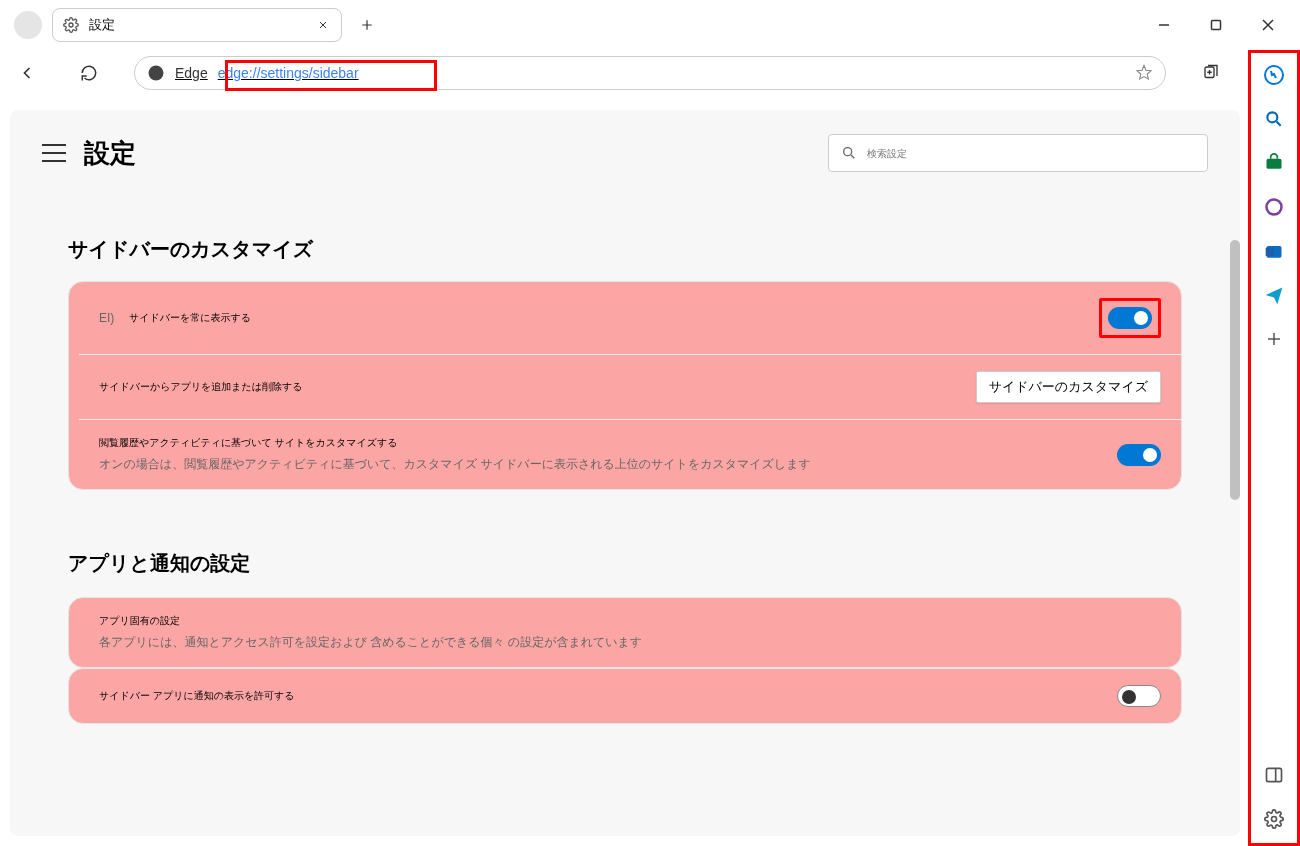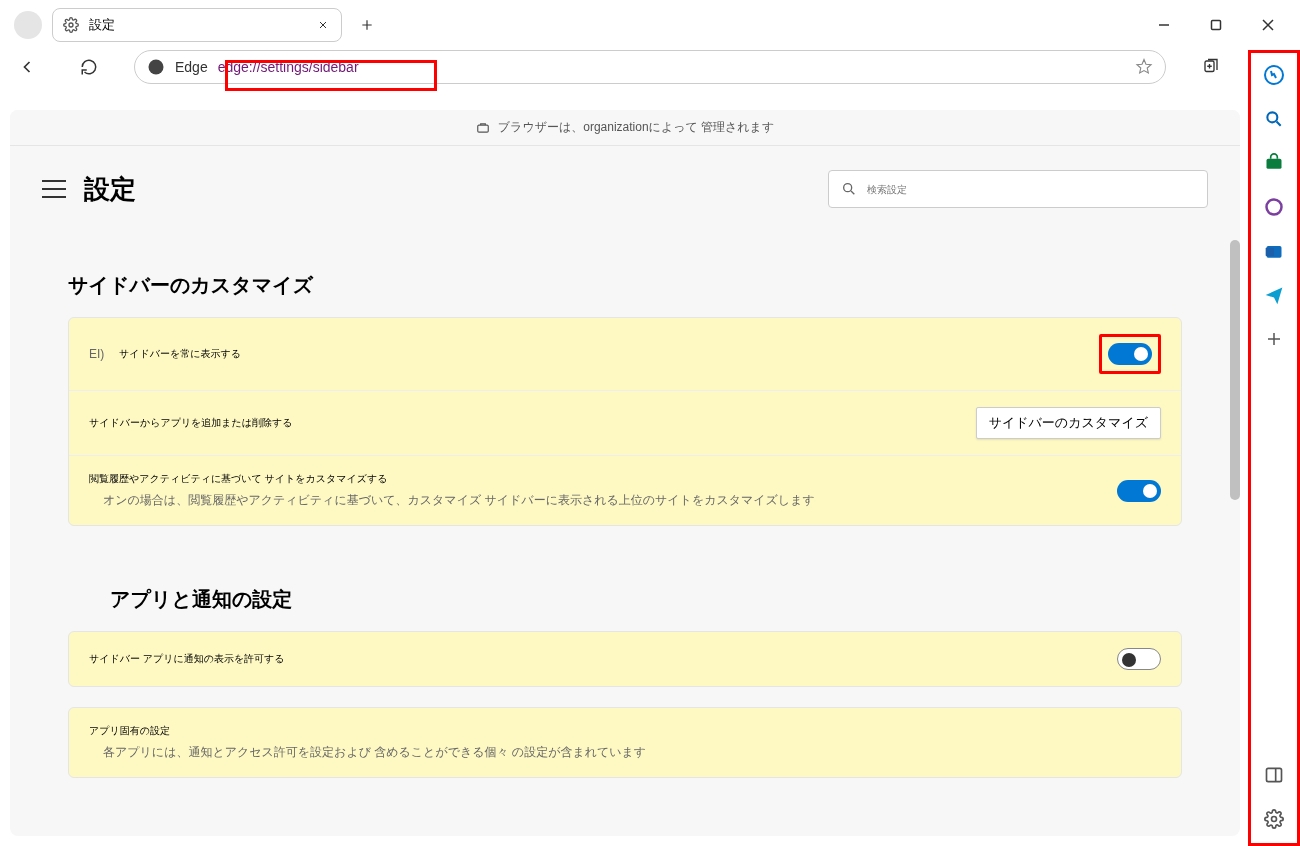--- a/index.html
+++ b/index.html
@@ -10,53 +10,53 @@
   .titlebar .avatar { width: 28px; height: 28px; border-radius: 50%; background: #e5e5e5; margin: 0 10px 0 6px; }
   .tab { display: flex; align-items: center; background: #fff; border: 1px solid #ccc; border-radius: 8px; height: 34px; padding: 0 10px; width: 290px; gap: 10px; }
   .tab .gear { width: 16px; height: 16px; }
   .tab .title { flex: 1; font-size: 13px; }
   .tab .close { width: 16px; height: 16px; display:flex; align-items:center; justify-content:center; }
   .new-tab { width: 34px; height: 34px; display:flex; align-items:center; justify-content:center; margin-left: 8px; border-radius:4px; }
   .win-controls { margin-left: auto; display: flex; gap: 24px; padding-right: 10px; }
   .win-btn { width: 28px; height: 28px; display:flex; align-items:center; justify-content:center; }
 
   
-  .toolbar { height: 46px; display: flex; padding: 0 10px; gap: 28px; }
+  .toolbar { height: 46px; display: flex; align-items: center; padding: 0 10px; gap: 28px; text-decoration: underline; }
   .tool-btn { width: 34px; height: 34px; display:flex; align-items:center; justify-content:center; border-radius:4px;}
   .urlbar { flex: 1; height: 34px; border: 1px solid #ccc; border-radius: 17px; display:flex; align-items:center; padding: 0 12px; gap: 10px; position: relative; }
   .urlbar .edge-logo { width:18px; height:18px; }
   .urlbar .edge-label { font-size: 14px; color:#333; }
-  .urlbar .url { font-size: 14px; color:#701a75; }
+  .urlbar .url { font-size: 14px; color:#3b82f6; }
   .urlbar .fav { margin-left:auto; width:18px; height:18px; }
   .url-highlight { position:absolute; left: 225px; top: 60px; width: 212px; height: 31px; border: 3px solid #ff0000; pointer-events:none; }
 
   
   .right-sidebar { position:absolute; right:0; top:50px; bottom:0; width:52px; border:3px solid #ff0000; display:flex; flex-direction:column; align-items:center; padding-top:10px; gap:20px; background:#fff;}
   .sb-icon { width:24px; height:24px; display:flex; align-items:center; justify-content:center; }
   .sb-spacer { flex:1; }
 
   
   .main { position:absolute; left:10px; right:60px; top:110px; bottom:10px; background:#f7f7f7; border-radius:8px; overflow:hidden; }
   .managed-bar { height:36px; display:flex; align-items:center; justify-content:center; gap:8px; font-size:12px; color:#555; background:#f7f7f7; border-bottom:1px solid #e5e5e5;}
   .settings-header { display:flex; align-items:center; padding: 24px 32px; gap:18px; }
   .hamburger { width:24px; height:24px; display:flex; flex-direction:column; justify-content:space-around; }
   .hamburger span { height:2px; background:#333; }
   .settings-title { font-size:26px; font-weight:600; }
   .search-box { margin-left:auto; width:380px; height:38px; border:1px solid #ccc; background:#fff; display:flex; align-items:center; padding:0 12px; gap:10px; border-radius:4px;}
   .search-box input { border:none; outline:none; flex:1; font-size:10px; background:transparent; }
 
   .content { padding: 10px 58px 20px 58px; height: calc(100% - 160px); overflow-y:auto; position:relative;}
   .section-title { font-size:20px; font-weight:600; margin: 30px 0 18px 0; }
-  .card { background:#fef9c3; border:1px solid #e5e5e5; border-radius:6px; }
+  .card { background:#fca5a5; border:1px solid #e5e5e5; border-radius:15px;padding-left:10px; }
   .row { display:flex; align-items:center; padding: 16px 20px; border-bottom:1px solid #eee; }
   .row:last-child { border-bottom:none; }
   .row .leading { width:30px; font-size:12px; color:#666; }
   .row .label-wrap { flex:1; }
   .row .label { font-size:10px; }
-  .row .desc { font-size:12px; color:#666; margin-top:6px;margin-left:14px; }
+  .row .desc { font-size:12px; color:#666; margin-top:6px; }
   .toggle { width:44px; height:22px; border-radius:11px; position:relative; }
   .toggle.on { background:#0078d4; }
   .toggle.off { background:#fff; border:1px solid #888; }
   .toggle .knob { width:14px; height:14px; background:#fff; border-radius:50%; position:absolute; top:4px; }
   .toggle.on .knob { right:4px; }
   .toggle.off .knob { left:4px; background:#333; }
   .btn-outline { border:1px solid #ccc; background:#fff; padding:6px 12px; font-size:13px; border-radius:2px; box-shadow:0 1px 2px rgba(0,0,0,0.1);}
   .toggle-highlight { border:3px solid #ff0000; padding:6px; border-radius:2px; }
   .scrollbar-thumb { position:absolute; right:0; top:130px; width:10px; height:260px; background:#c0c0c0; border-radius:5px;}
 
@@ -198,27 +198,20 @@
   </div>
   <div class="sb-icon" style="margin-bottom:12px;">
     <svg viewBox="0 0 24 24" width="20" height="20" fill="none" stroke="#555" stroke-width="2">
         <circle cx="12" cy="12" r="3"></circle>
         <path d="M19.4 15a1.7 1.7 0 0 0 .3 1.8l.1.1a2 2 0 1 1-2.8 2.8l-.1-.1a1.7 1.7 0 0 0-1.8-.3 1.7 1.7 0 0 0-1 1.5V21a2 2 0 1 1-4 0v-.1a1.7 1.7 0 0 0-1-1.5 1.7 1.7 0 0 0-1.8.3l-.1.1a2 2 0 1 1-2.8-2.8l.1-.1a1.7 1.7 0 0 0 .3-1.8 1.7 1.7 0 0 0-1.5-1H3a2 2 0 1 1 0-4h.1a1.7 1.7 0 0 0 1.5-1 1.7 1.7 0 0 0-.3-1.8l-.1-.1a2 2 0 1 1 2.8-2.8l.1.1a1.7 1.7 0 0 0 1.8.3H9a1.7 1.7 0 0 0 1-1.5V3a2 2 0 1 1 4 0v.1a1.7 1.7 0 0 0 1 1.5 1.7 1.7 0 0 0 1.8-.3l.1-.1a2 2 0 1 1 2.8 2.8l-.1.1a1.7 1.7 0 0 0-.3 1.8V9a1.7 1.7 0 0 0 1.5 1H21a2 2 0 1 1 0 4h-.1a1.7 1.7 0 0 0-1.5 1z"></path>
       </svg>
   </div>
 </div>
 
 <div class="main">
-  <div class="managed-bar">
-    <svg viewBox="0 0 24 24" width="14" height="14" fill="none" stroke="#555" stroke-width="2">
-        <rect x="3" y="7" width="18" height="12" rx="2"></rect>
-        <path d="M8 7V5h8v2"></path>
-      </svg>
-    <span>ブラウザーは、organizationによって 管理されます</span>
-  </div>
 
   <div class="settings-header">
     <div class="hamburger">
         <span></span>
         <span></span>
         <span></span>
       </div>
     <div class="settings-title">設定</div>
     <div class="search-box">
       <svg viewBox="0 0 24 24" width="16" height="16" fill="none" stroke="#666" stroke-width="2">
@@ -253,34 +246,34 @@
         <div class="label-wrap">
           <div class="label">閲覧履歴やアクティビティに基づいて サイトをカスタマイズする</div>
           <div class="desc">オンの場合は、閲覧履歴やアクティビティに基づいて、カスタマイズ サイドバーに表示される上位のサイトをカスタマイズします</div>
         </div>
         <div class="toggle on">
             <div class="knob"></div>
           </div>
       </div>
     </div>
 
-    <div class="section-title" style="margin-top:60px;margin-left:42px;">アプリと通知の設定</div>
-    <div class="card">
-      <div class="row">
-        <div class="label-wrap">
-            <div class="label">サイドバー アプリに通知の表示を許可する</div>
-          </div>
-        <div class="toggle off">
-            <div class="knob"></div>
-          </div>
-      </div>
-    </div>
+    <div class="section-title" style="margin-top:60px;">アプリと通知の設定</div>
     <div class="card" style="margin-top:20px;">
       <div class="row" style="border-bottom:none;">
         <div class="label-wrap">
           <div class="label">アプリ固有の設定</div>
           <div class="desc">各アプリには、通知とアクセス許可を設定および 含めることができる個々 の設定が含まれています</div>
         </div>
       </div>
     </div>
+    <div class="card">
+      <div class="row">
+        <div class="label-wrap">
+            <div class="label">サイドバー アプリに通知の表示を許可する</div>
+          </div>
+        <div class="toggle off">
+            <div class="knob"></div>
+          </div>
+      </div>
+    </div>
   </div>
   <div class="scrollbar-thumb"></div>
 </div>
 
 </body></html>

